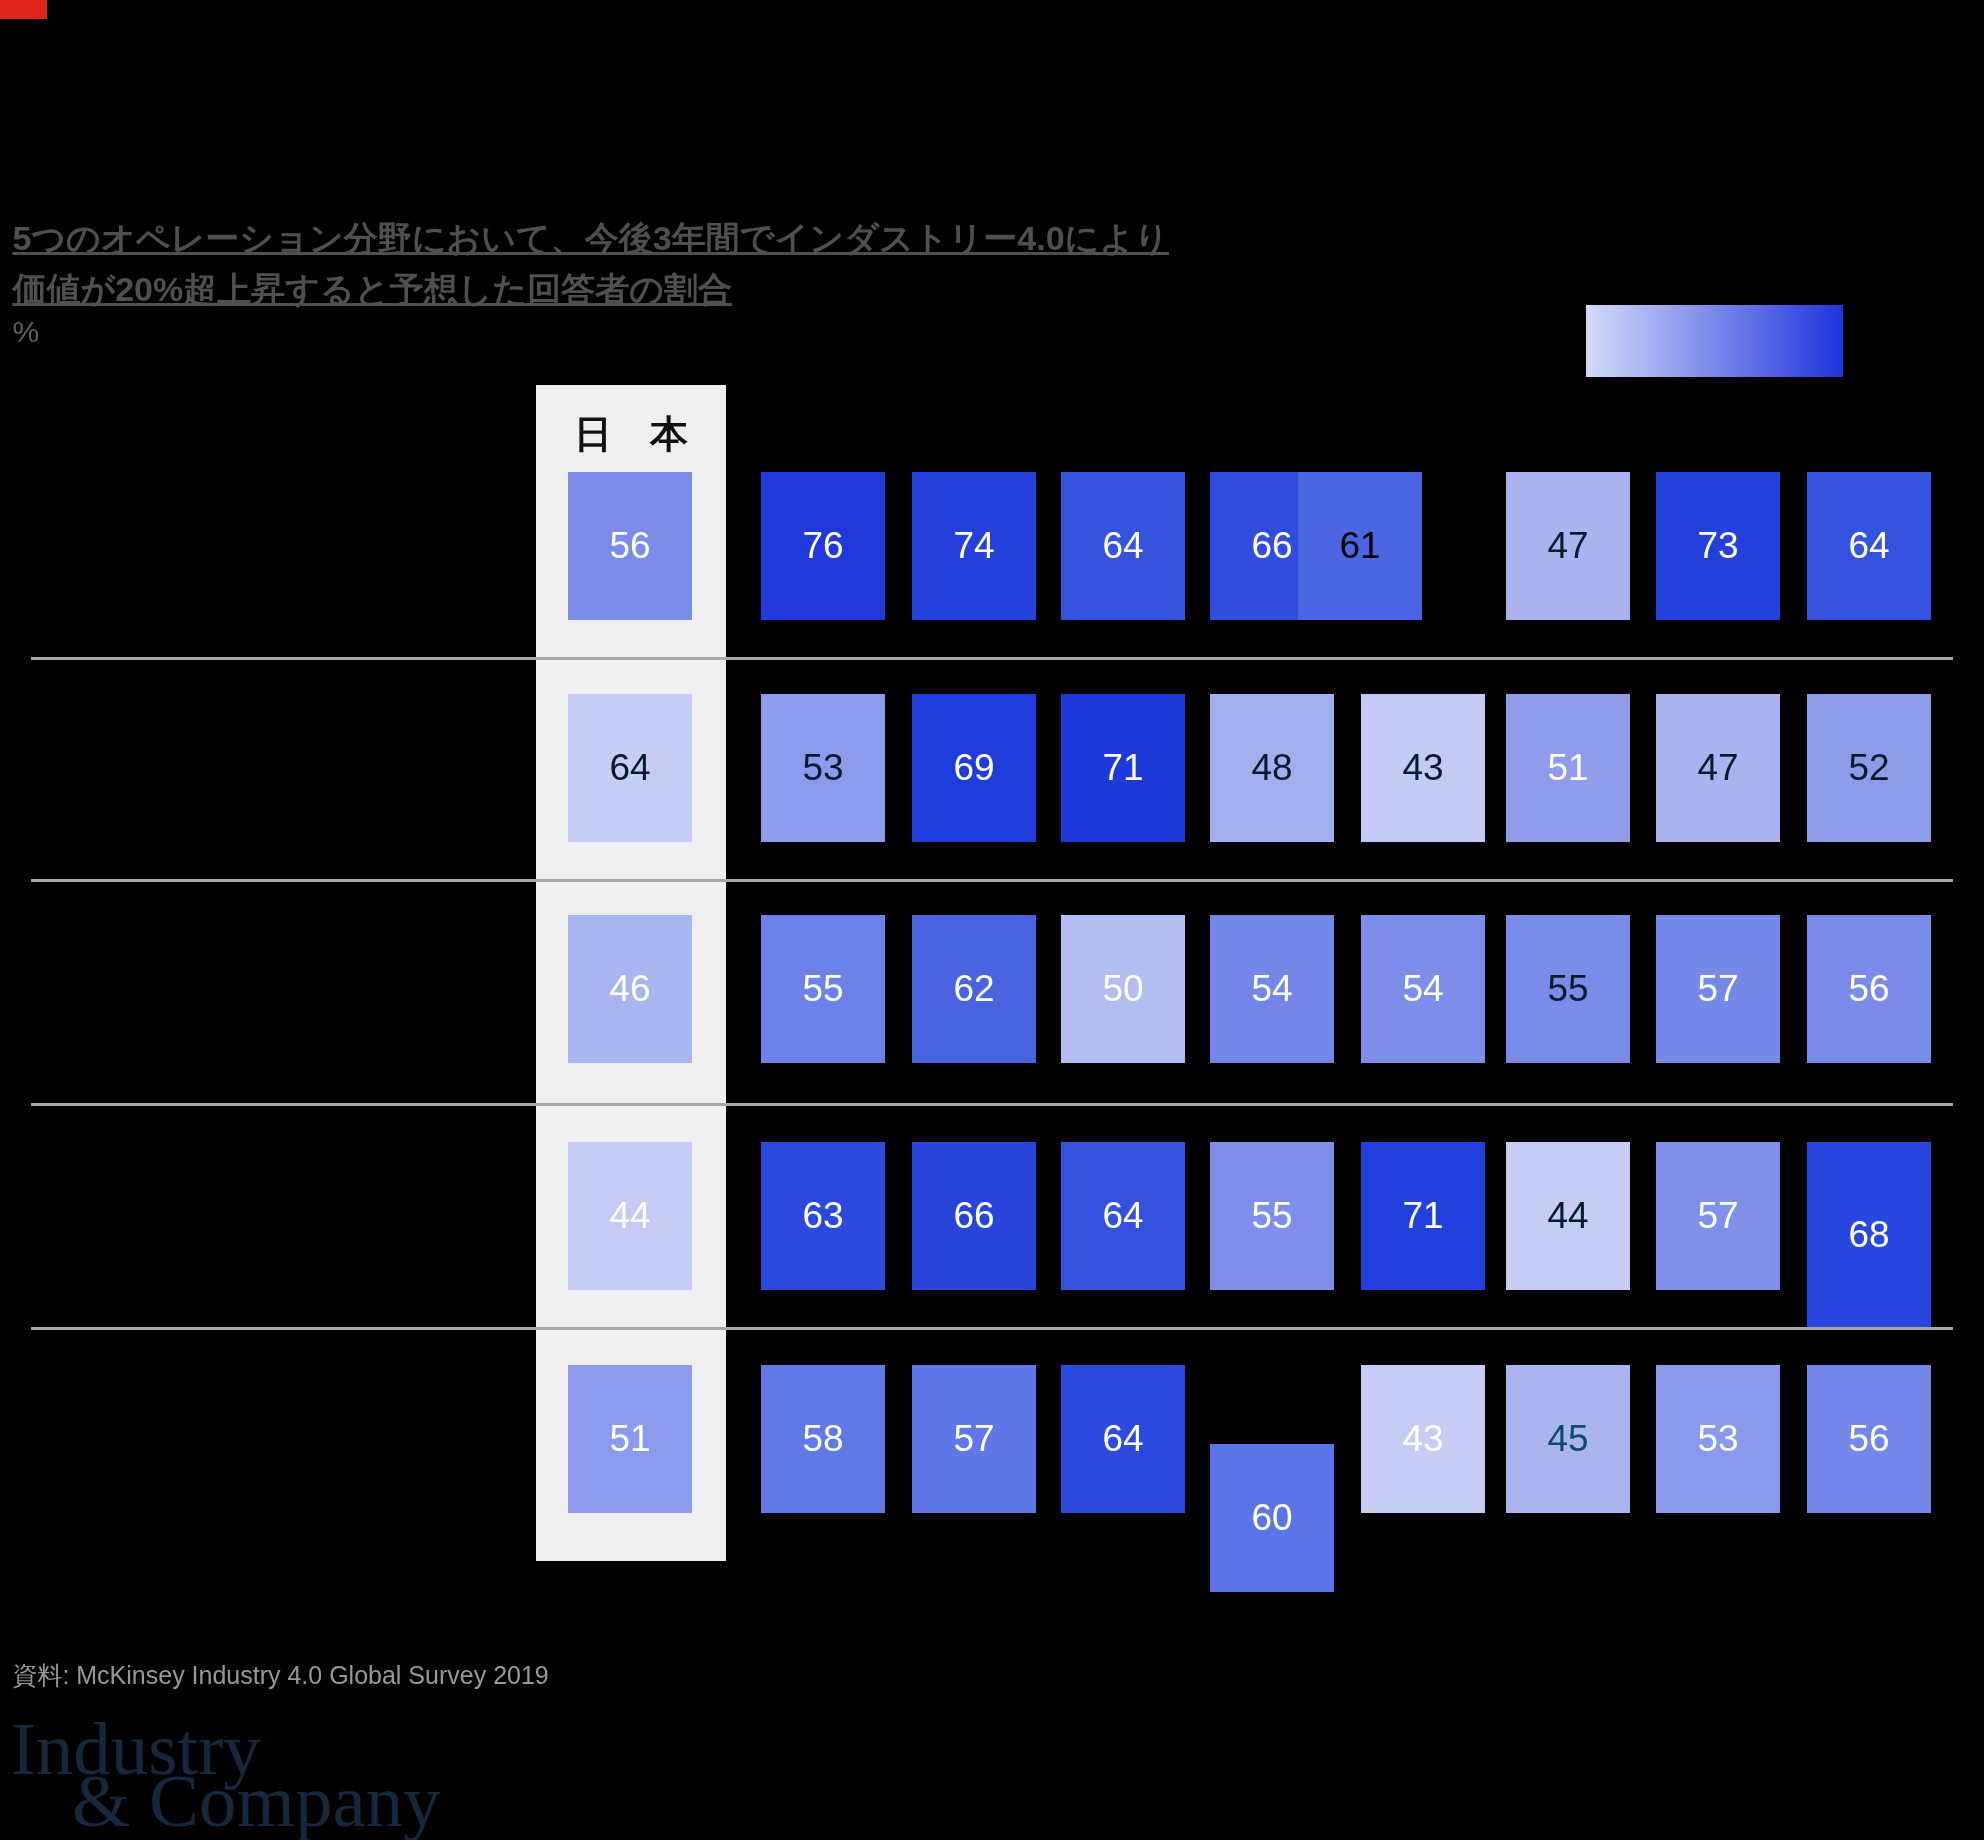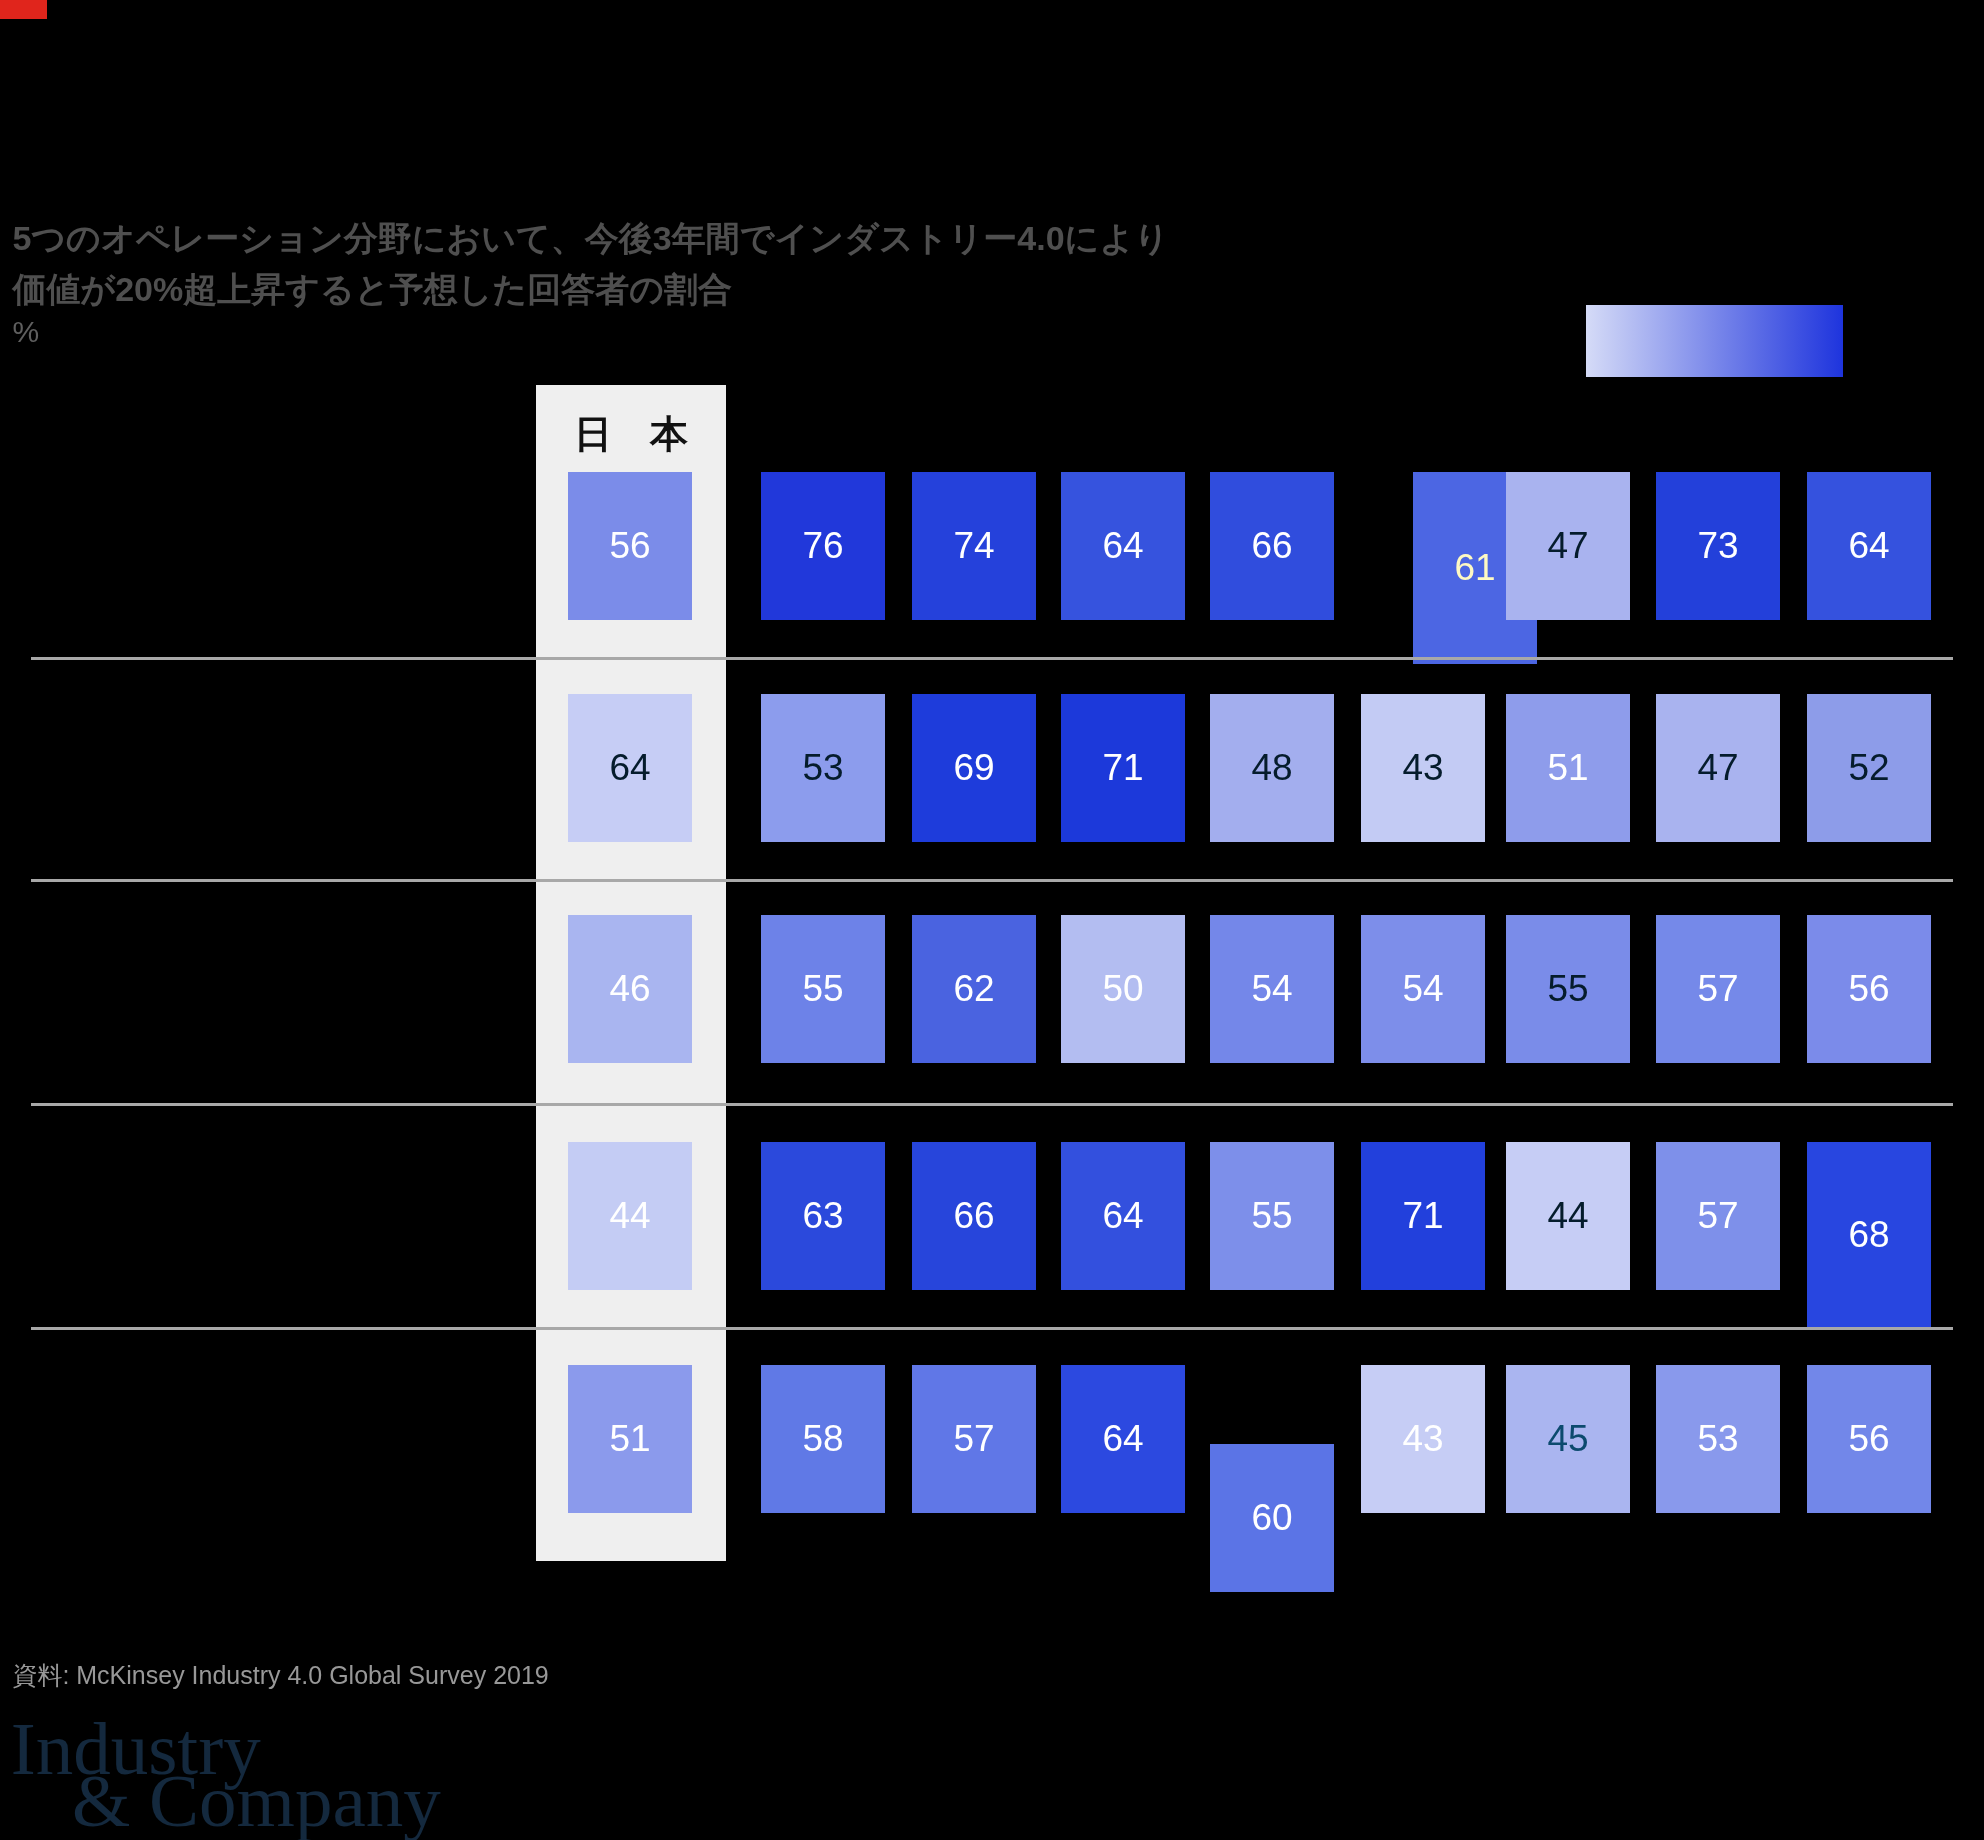--- a/index.html
+++ b/index.html
@@ -1,20 +1,20 @@
 <!DOCTYPE html>
 <html style="font-size:9.5px"><head>
 <meta charset="utf-8">
 <style>
   html,body{margin:0;padding:0;background:#000;}
   #canvas{position:relative;width:1985px;height:1841px;background:#000;overflow:hidden;
           font-family:"Liberation Sans", sans-serif;}
   .abs{position:absolute;}
   #corner-tag{left:0;top:0;width:47px;height:19px;}
-  #title{left:12.4px;top:213px;font-size:34px;line-height:51px;font-weight:700;color:#4f4f4f;white-space:nowrap;}
+  #title{left:12.4px;top:213px;font-size:34px;line-height:51px;font-weight:700;color:#4f4f4f;white-space:nowrap;text-decoration:underline;}
   #unit{left:12.4px;top:315px;font-size:30px;color:#5f5f5f;}
   #legend-bar{left:1586px;top:305px;width:257px;height:72px;}
   #japan-band{left:536px;top:385px;width:190px;height:1176px;background:#efefef;}
   #japan-header{left:536px;top:409px;width:190px;text-align:center;font-size:38px;font-weight:600;color:#111;}
   .cell{display:flex;align-items:center;justify-content:center;font-size:37px;}
   .sep{background:#a8a8a8;}
   #source{left:12.4px;top:1659px;font-size:25px;color:#989898;white-space:nowrap;}
   .logo{font-family:"Liberation Serif", serif;color:#14293e;font-size:75px;line-height:1;white-space:nowrap;}
   #logo-line1{left:10.7px;top:1711px;}
   #logo-line2{left:72px;top:1763px;}
@@ -36,21 +36,21 @@
 
   <div id="japan-band" class="abs" style="background: rgb(239, 239, 239);"></div>
   <div id="japan-header" class="abs">日　本</div>
 
   <div id="grid">
       <div class="cell abs" style="left: 568px; top: 472px; width: 124px; height: 148px; background: rgb(123, 140, 233); color: rgb(255, 255, 255);">56</div>
       <div class="cell abs" style="left: 761px; top: 472px; width: 124px; height: 148px; background: rgb(33, 56, 218); color: rgb(255, 255, 255);">76</div>
       <div class="cell abs" style="left: 912px; top: 472px; width: 124px; height: 148px; background: rgb(37, 65, 219); color: rgb(255, 255, 255);">74</div>
       <div class="cell abs" style="left: 1061px; top: 472px; width: 124px; height: 148px; background: rgb(54, 83, 222); color: rgb(255, 255, 255);">64</div>
       <div class="cell abs" style="left: 1210px; top: 472px; width: 124px; height: 148px; background: rgb(48, 77, 221); color: rgb(255, 255, 255);">66</div>
-      <div class="cell abs" style="left: 1413px; top: 472px; width: 124px; height: 192px; background: rgb(76, 102, 227); color: #fef9c3;">61</div>
+      <div class="cell abs" style="left: 1298px; top: 472px; width: 124px; height: 148px; background: rgb(76, 102, 227); color: #000000;">61</div>
       <div class="cell abs" style="left: 1506px; top: 472px; width: 124px; height: 148px; background: rgb(169, 179, 239); color: rgb(5, 28, 44);">47</div>
       <div class="cell abs" style="left: 1656px; top: 472px; width: 124px; height: 148px; background: rgb(35, 64, 218); color: rgb(255, 255, 255);">73</div>
       <div class="cell abs" style="left: 1807px; top: 472px; width: 124px; height: 148px; background: rgb(53, 82, 222); color: rgb(255, 255, 255);">64</div>
       <div class="cell abs" style="left: 568px; top: 694px; width: 124px; height: 148px; background: rgb(198, 205, 245); color: rgb(5, 28, 44);">64</div>
       <div class="cell abs" style="left: 761px; top: 694px; width: 124px; height: 148px; background: rgb(140, 156, 237); color: rgb(5, 28, 44);">53</div>
       <div class="cell abs" style="left: 912px; top: 694px; width: 124px; height: 148px; background: rgb(30, 60, 219); color: rgb(255, 255, 255);">69</div>
       <div class="cell abs" style="left: 1061px; top: 694px; width: 124px; height: 148px; background: rgb(28, 57, 218); color: rgb(255, 255, 255);">71</div>
       <div class="cell abs" style="left: 1210px; top: 694px; width: 124px; height: 148px; background: rgb(163, 174, 238); color: rgb(5, 28, 44);">48</div>
       <div class="cell abs" style="left: 1361px; top: 694px; width: 124px; height: 148px; background: rgb(195, 203, 244); color: rgb(5, 28, 44);">43</div>
       <div class="cell abs" style="left: 1506px; top: 694px; width: 124px; height: 148px; background: rgb(142, 156, 235); color: rgb(255, 255, 255);">51</div>

